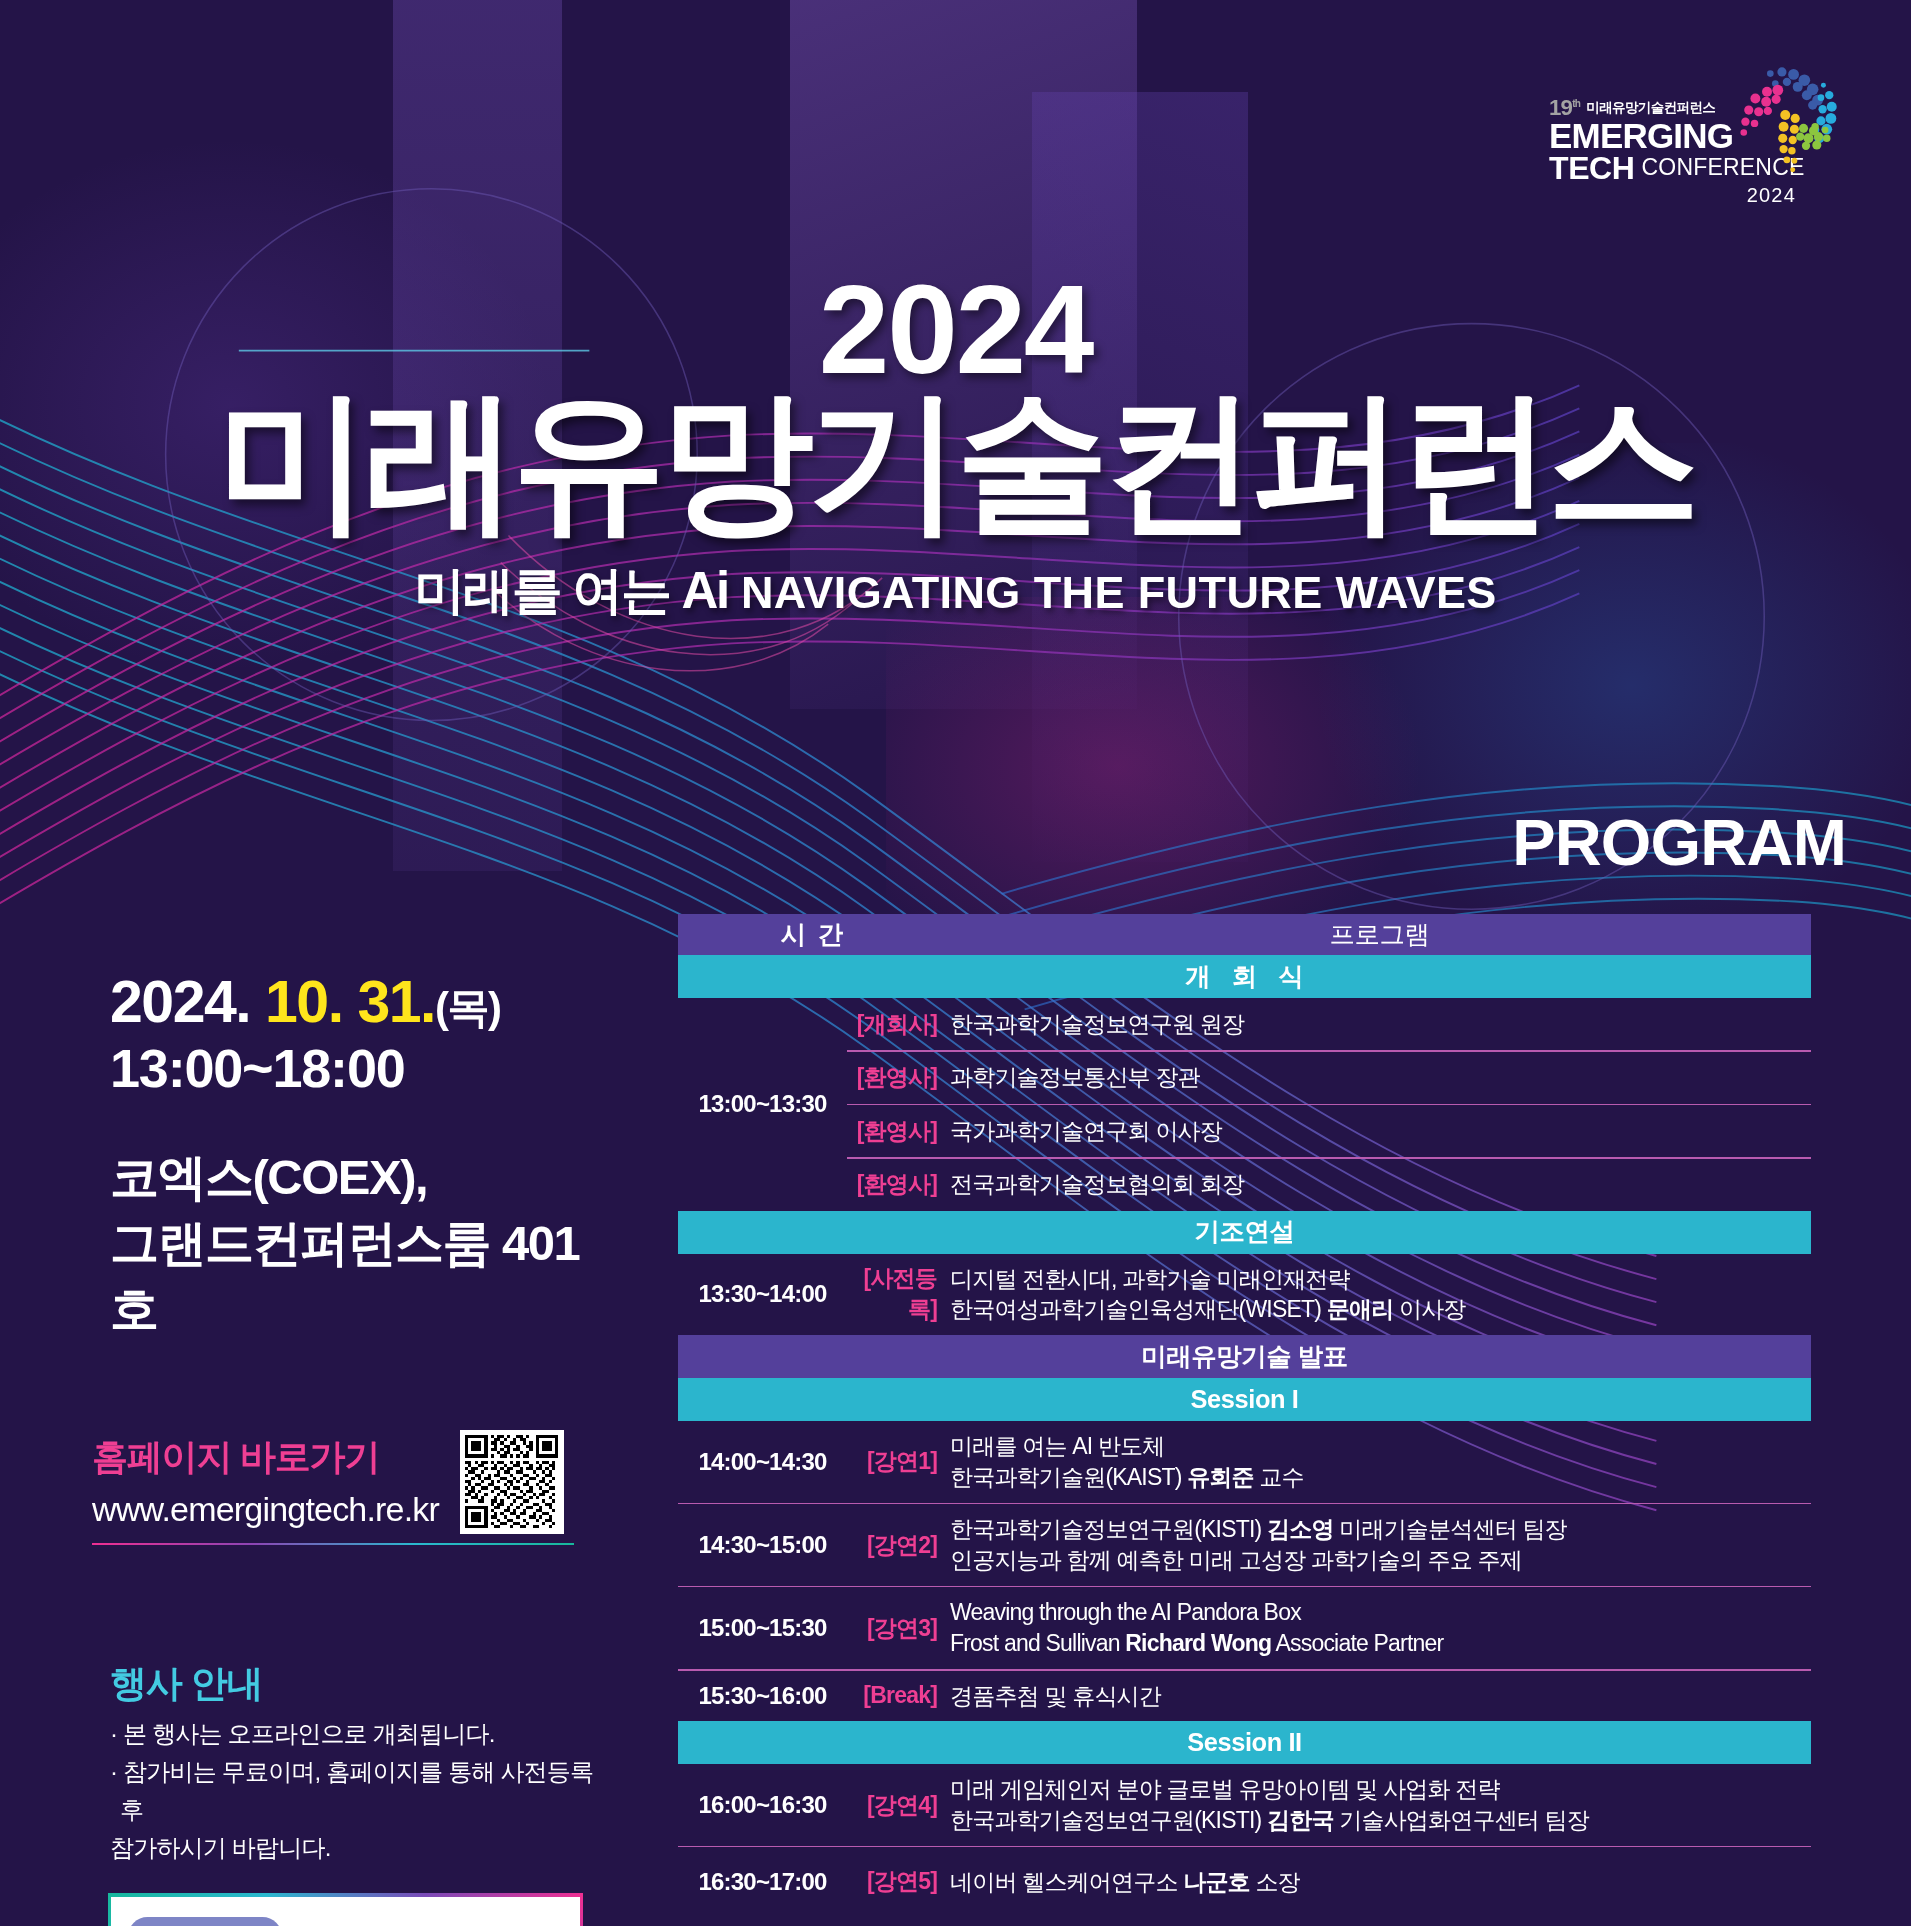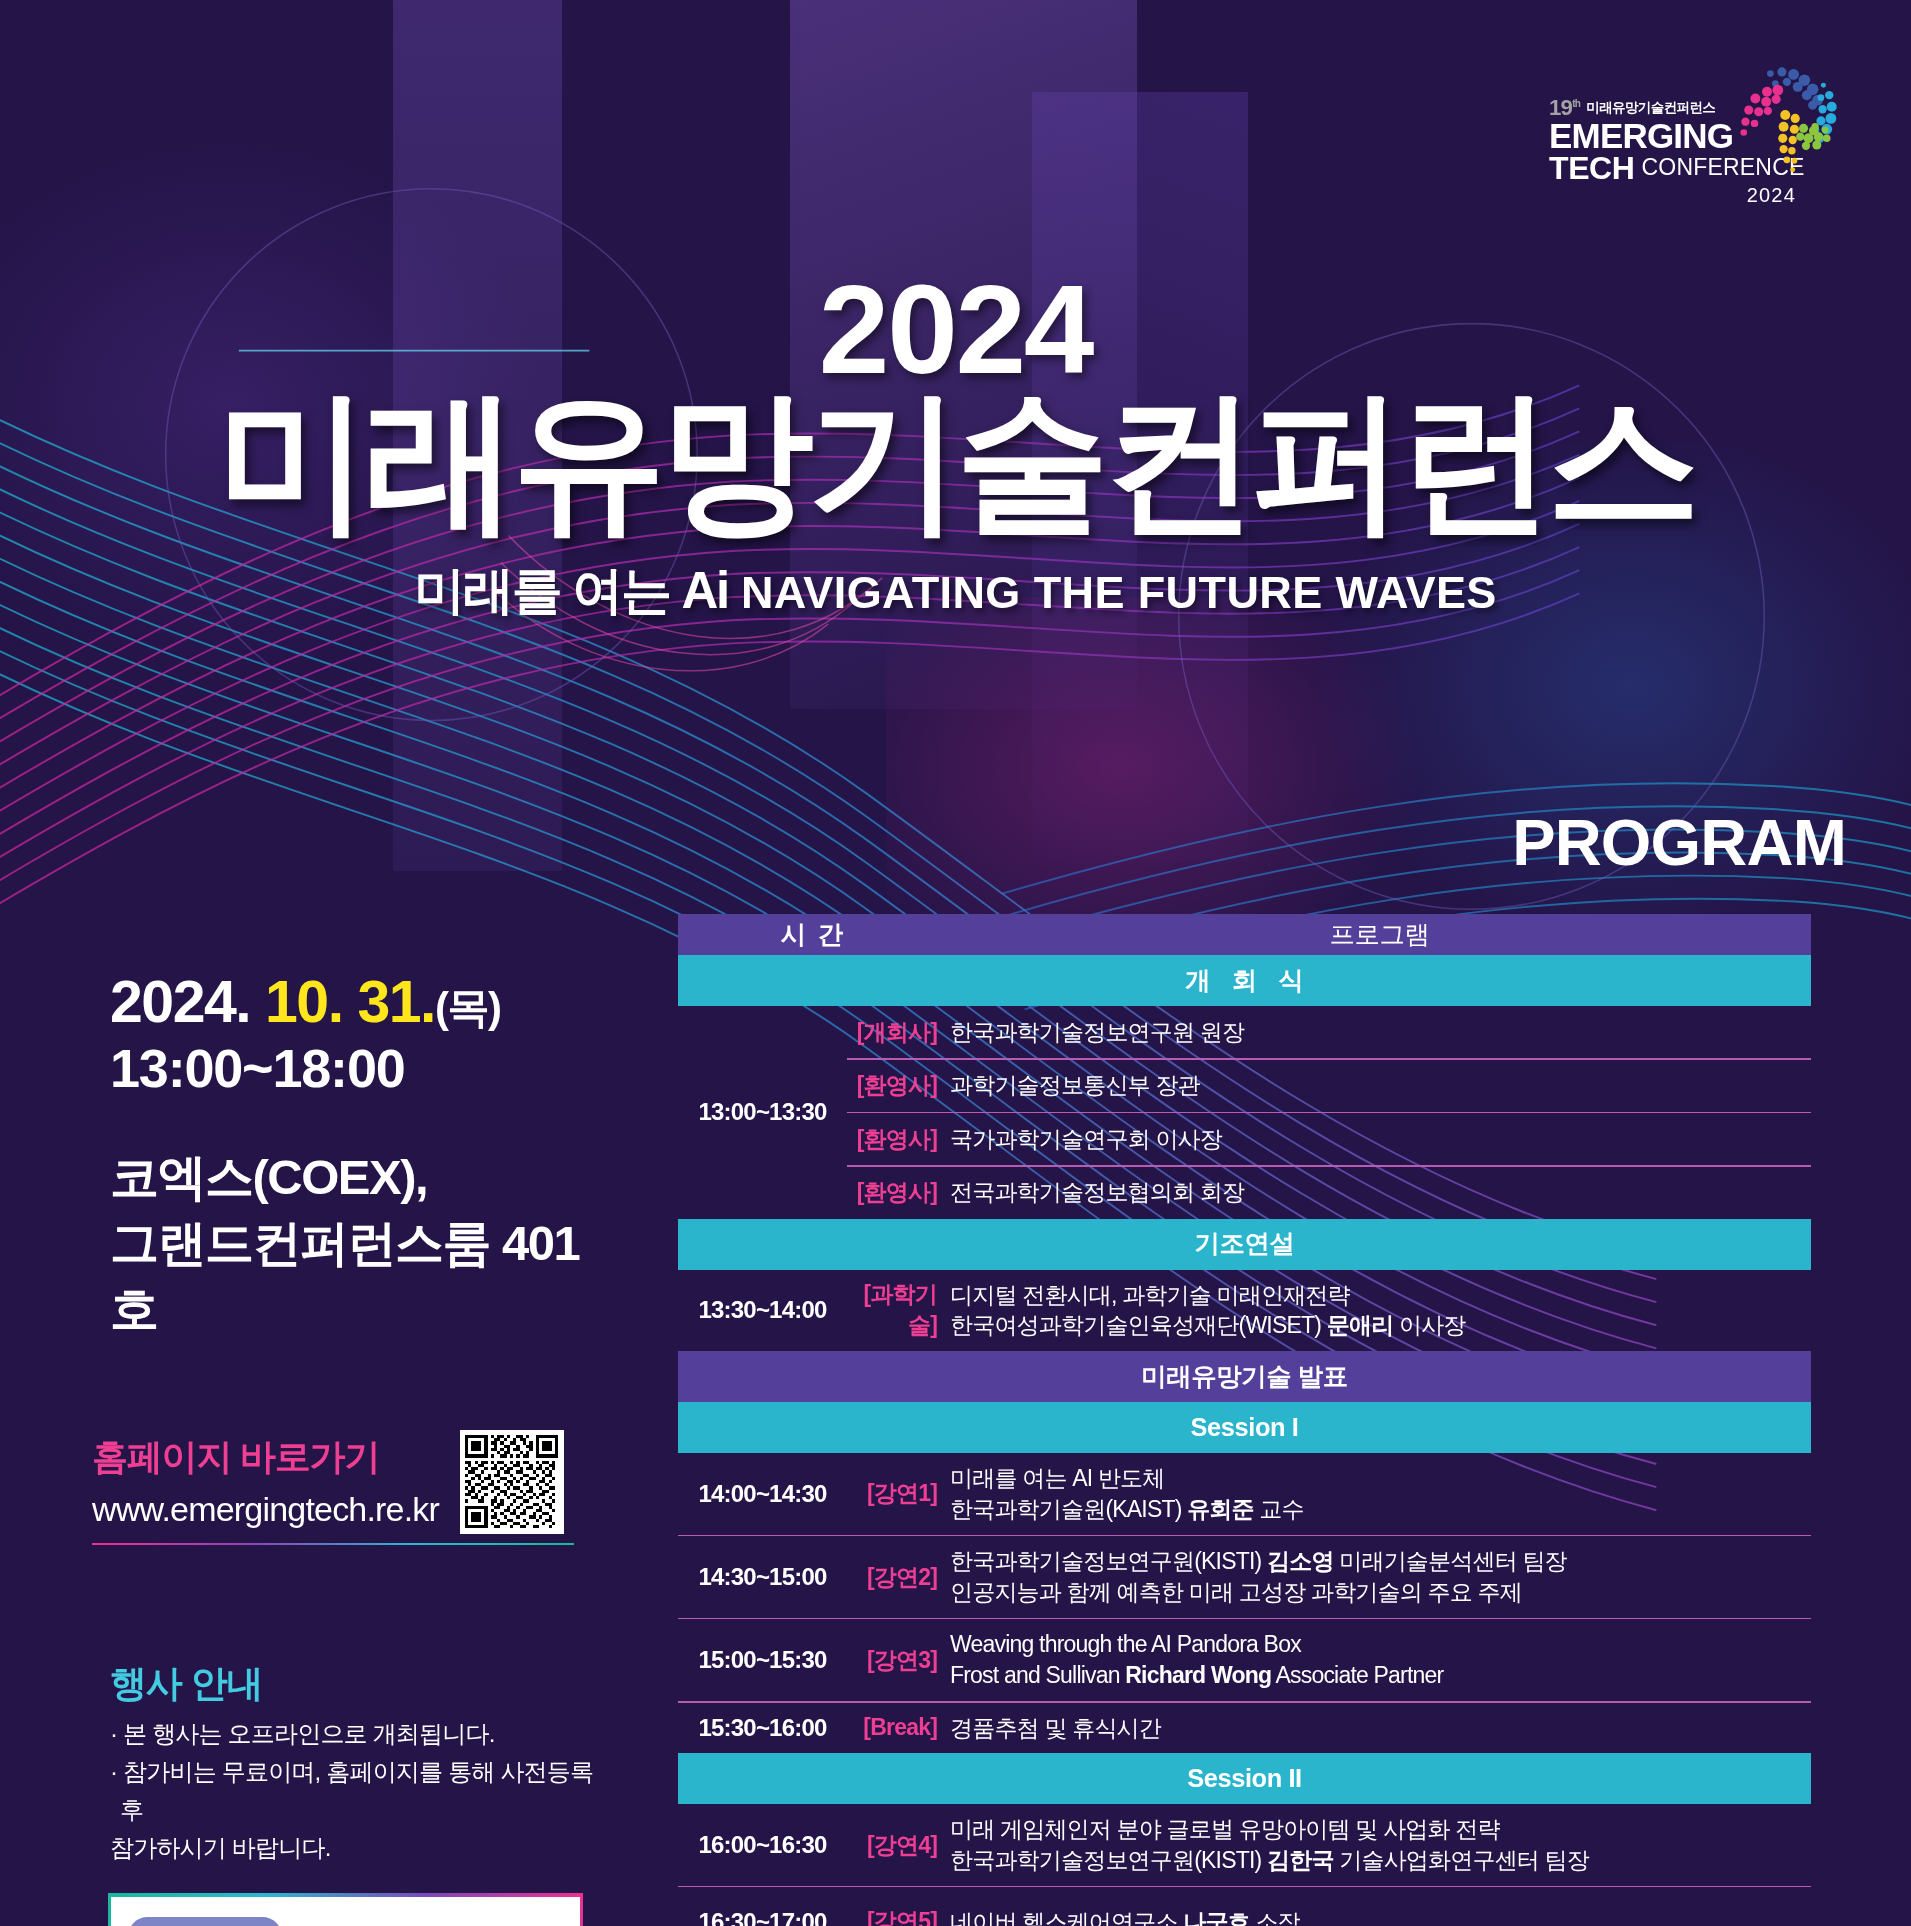--- a/index.html
+++ b/index.html
@@ -90,21 +90,21 @@
   .pz-pill{background:#7e85c6;color:#fff;border-radius:23px;padding:7.3px 11.6px;
     font-size:17.3px;font-weight:800;letter-spacing:-0.8px;white-space:nowrap;min-width:154px;text-align:center;}
   .pz-text{font-size:20px;font-weight:800;color:#4b4b4b;letter-spacing:-1px;}
   .pz-text .cnt{color:#3b2f84;}
 
   
   #program-table{position:absolute;left:678px;top:914px;width:1133px;z-index:6;}
   .pt-head{display:flex;background:#54409b;height:41px;align-items:center;}
   .pt-head .c-time{width:270px;text-align:center;color:#fff;font-size:25.4px;font-weight:800;letter-spacing:2.3px;}
   .pt-head .c-prog{flex:1;text-align:center;color:#fff;font-size:25.4px;font-weight:400;letter-spacing:-0.4px;}
-  .band{height:51px;display:flex;align-items:center;justify-content:center;
+  .band{height:43px;display:flex;align-items:center;justify-content:center;
     color:#fff;font-size:25.4px;font-weight:800;letter-spacing:-0.4px;}
   .band.cyan{background:#2bb5cd;}
   .band.cyan.spaced{letter-spacing:7px;text-indent:7px;}
   .band.purple{background:#54409b;}
   .pt-row{display:flex;align-items:center;position:relative;}
   .pt-row .c-time{width:169px;flex:none;text-align:center;color:#fff;
     font-size:24px;font-weight:700;letter-spacing:-0.8px;}
   .pt-row .c-tag{width:103px;flex:none;text-align:right;padding-right:13px;
     color:#ef3f93;font-size:23px;font-weight:800;letter-spacing:-0.8px;}
   .pt-row .c-body{flex:1;color:#fff;font-size:23px;font-weight:400;
@@ -570,21 +570,21 @@
         <div class="c-tag">[환영사]</div>
         <div class="c-body">전국과학기술정보협의회 회장</div>
       </div>
     </div>
   </div>
 
   <div class="band cyan">기조연설</div>
 
   <div class="pt-row tall">
     <div class="c-time">13:30~14:00</div>
-    <div class="c-tag">[과학기술]</div>
+    <div class="c-tag">[사전등록]</div>
     <div class="c-body">
       <div>디지털 전환시대, 과학기술 미래인재전략</div>
       <div>
         <span>한국여성과학기술인육성재단(WISET) </span><b>문애리</b><span> 이사장</span>
       </div>
     </div>
   </div>
 
   <div class="band purple">미래유망기술 발표</div>
   <div class="band cyan">Session I</div>

